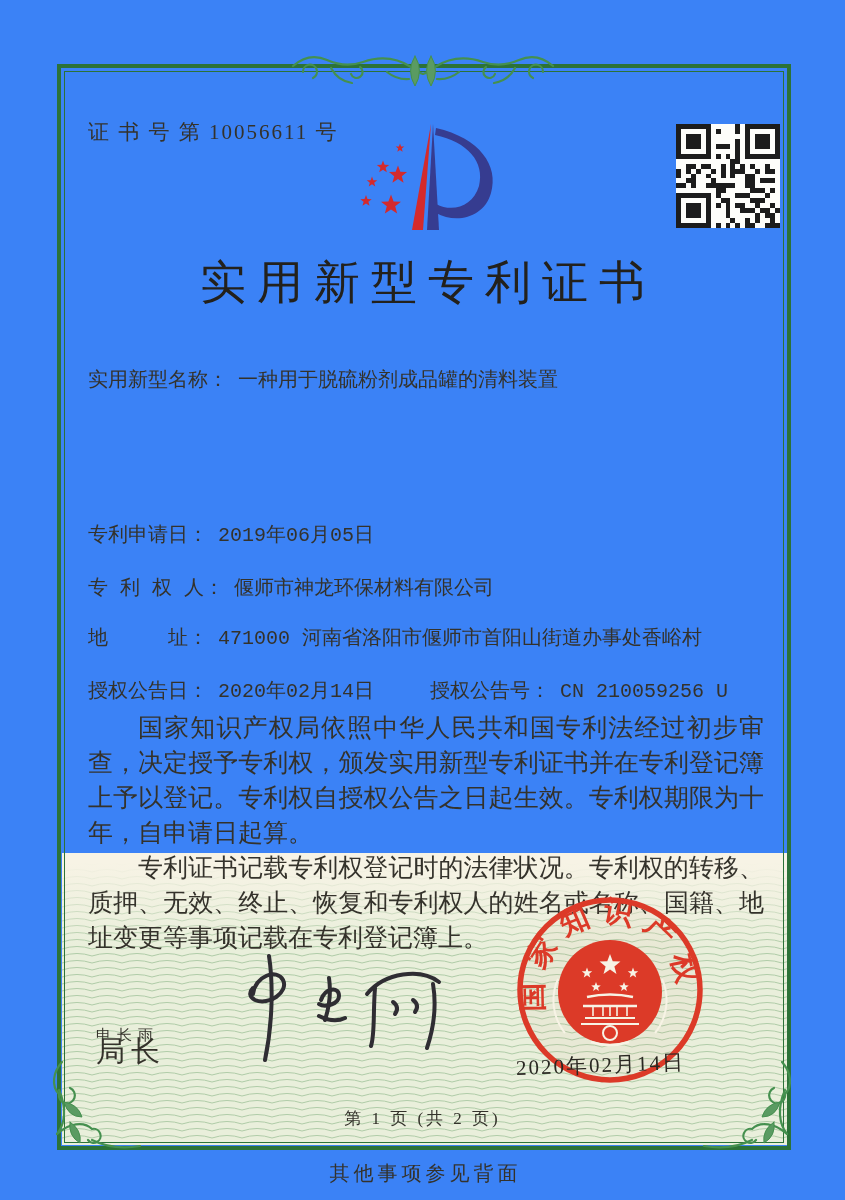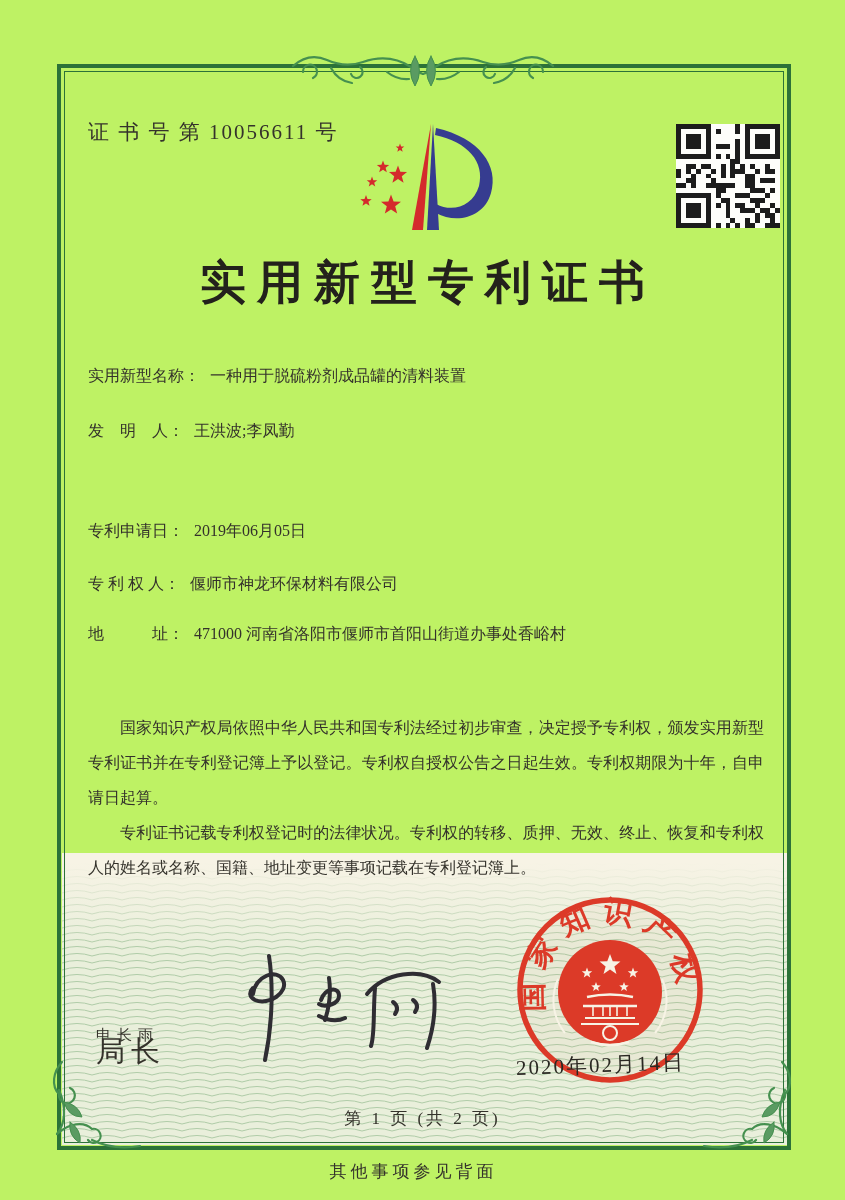--- a/index.html
+++ b/index.html
@@ -1,48 +1,48 @@
 <!DOCTYPE html>
 <html><head>
 <meta charset="utf-8">
 <style>
   html,body{margin:0;padding:0;}
-  .page{position:relative;width:845px;height:1200px;background:#bef264;overflow:hidden;
+  .page{position:relative;width:845px;height:1200px;background:#3b82f6;overflow:hidden;
         font-family:"Liberation Serif","DejaVu Serif",serif;color:#34322b;}
   
   .frame{position:absolute;left:57px;top:64px;width:726px;height:1078px;
          border:4px solid #2c7238;z-index:2;pointer-events:none;}
   .frame-inner{position:absolute;inset:3px;border:1.5px solid #2c7238;}
   
   #waves-svg{position:absolute;left:62px;top:853px;z-index:1;}
   .wave-fade{position:absolute;left:62px;top:853px;width:726px;height:95px;z-index:1;
              background:linear-gradient(#f7f3e5 10%,rgba(247,243,229,0));}
   .ornament{position:absolute;z-index:3;pointer-events:none;}
   
   .cert-no{position:absolute;left:88px;top:118px;font-size:21px;letter-spacing:2px;z-index:4;}
   #logo-svg{position:absolute;left:342px;top:118px;z-index:4;}
   #qr-svg{position:absolute;left:676px;top:124px;z-index:4;background:#fdfdfa;}
   .title{position:absolute;left:0;top:252px;width:845px;text-align:center;font-size:46px;
-         font-weight:bold;letter-spacing:11px;text-indent:11px;color:#23211c;z-index:4;}
-  .field-row{position:absolute;left:88px;white-space:nowrap;font-size:16px;z-index:4;}
+         font-weight:normal;letter-spacing:11px;text-indent:11px;color:#23211c;z-index:4;}
+  .field-row{position:absolute;left:88px;white-space:nowrap;font-size:20px;z-index:4;font-family:Liberation Mono, monospace;}
   .field-row .lbl{display:inline-block;}
   .field-row .val{margin-left:10px;}
   .grant-pub{position:absolute;left:342px;top:0;}
-  .paras{position:absolute;left:88px;top:710px;width:676px;font-size:16px;line-height:35px;
+  .paras{position:absolute;left:88px;top:710px;width:676px;font-size:25px;line-height:35px;
          text-align:justify;z-index:4;}
   .paras p{margin:0;text-indent:2em;}
   .director-title{position:absolute;left:96px;top:1032px;font-size:29px;letter-spacing:6px;z-index:4;font-family:Liberation Mono, monospace;}
   .director-name{position:absolute;left:96px;top:1026px;font-size:15px;letter-spacing:6px;z-index:4;}
   #signature-svg{position:absolute;left:225px;top:942px;z-index:4;}
   #seal-svg{position:absolute;left:503px;top:893px;z-index:4;}
   .seal-date{position:absolute;left:516px;top:1051px;font-size:21px;letter-spacing:2px;
              transform:rotate(-2deg);color:#2a2822;z-index:5;}
   .page-number{position:absolute;left:0;top:1107px;width:845px;text-align:center;font-size:17px;
                letter-spacing:3px;z-index:4;}
-  .back-note{position:absolute;left:0;top:1160px;width:827px;text-align:center;font-size:17px;
+  .back-note{position:absolute;left:12px;top:1160px;width:827px;text-align:center;font-size:20px;
              letter-spacing:4px;z-index:4;}
 </style>
 </head>
 <body>
 
 <div class="page">
 
   <svg id="waves-svg" width="726" height="292" viewBox="0 0 726 292">
       <rect width="726" height="292" fill="#e9efdb"></rect>
       <path d="M0,5 q15,-5 30,0 q15,-5 30,0 q15,-5 30,0 q15,-5 30,0 q15,-5 30,0 q15,-5 30,0 q15,-5 30,0 q15,-5 30,0 q15,-5 30,0 q15,-5 30,0 q15,-5 30,0 q15,-5 30,0 q15,-5 30,0 q15,-5 30,0 q15,-5 30,0 q15,-5 30,0 q15,-5 30,0 q15,-5 30,0 q15,-5 30,0 q15,-5 30,0 q15,-5 30,0 q15,-5 30,0 q15,-5 30,0 q15,-5 30,0 q15,-5 30,0" stroke="#a8c7a2" stroke-width="0.9" fill="none"></path>
@@ -349,31 +349,34 @@
       <rect x="18" y="20" width="1" height="1" fill="#1c1c1c"></rect>
       <rect x="19" y="20" width="1" height="1" fill="#1c1c1c"></rect>
       <rect x="20" y="20" width="1" height="1" fill="#1c1c1c"></rect>
     </svg>
 
   <div class="title">实用新型专利证书</div>
 
   <div class="field-row" style="top:366px">
     <span class="lbl">实用新型名称：</span><span class="val">一种用于脱硫粉剂成品罐的清料装置</span>
   </div>
-  <div class="field-row" style="top:421px">
-    <span class="lbl">发　明　人：</span><span class="val">王洪波;李凤勤</span>
-  </div>
   <div class="field-row" style="top:521px">
     <span class="lbl">专利申请日：</span><span class="val">2019年06月05日</span>
   </div>
   <div class="field-row" style="top:574px">
     <span class="lbl">专 利 权 人：</span><span class="val">偃师市神龙环保材料有限公司</span>
   </div>
   <div class="field-row" style="top:624px">
     <span class="lbl">地　　　址：</span><span class="val">471000 河南省洛阳市偃师市首阳山街道办事处香峪村</span>
+  </div>
+  <div class="field-row" style="top:677px">
+    <span class="lbl">授权公告日：</span><span class="val">2020年02月14日</span>
+    <span class="grant-pub">
+      <span class="lbl">授权公告号：</span><span class="val">CN 210059256 U</span>
+    </span>
   </div>
 
   <div class="paras">
     <p>国家知识产权局依照中华人民共和国专利法经过初步审查，决定授予专利权，颁发实用新型专利证书并在专利登记簿上予以登记。专利权自授权公告之日起生效。专利权期限为十年，自申请日起算。</p>
     <p>专利证书记载专利权登记时的法律状况。专利权的转移、质押、无效、终止、恢复和专利权人的姓名或名称、国籍、地址变更等事项记载在专利登记簿上。</p>
   </div>
 
   <div class="director-title">局长</div>
   <div class="director-name">申长雨</div>
 

